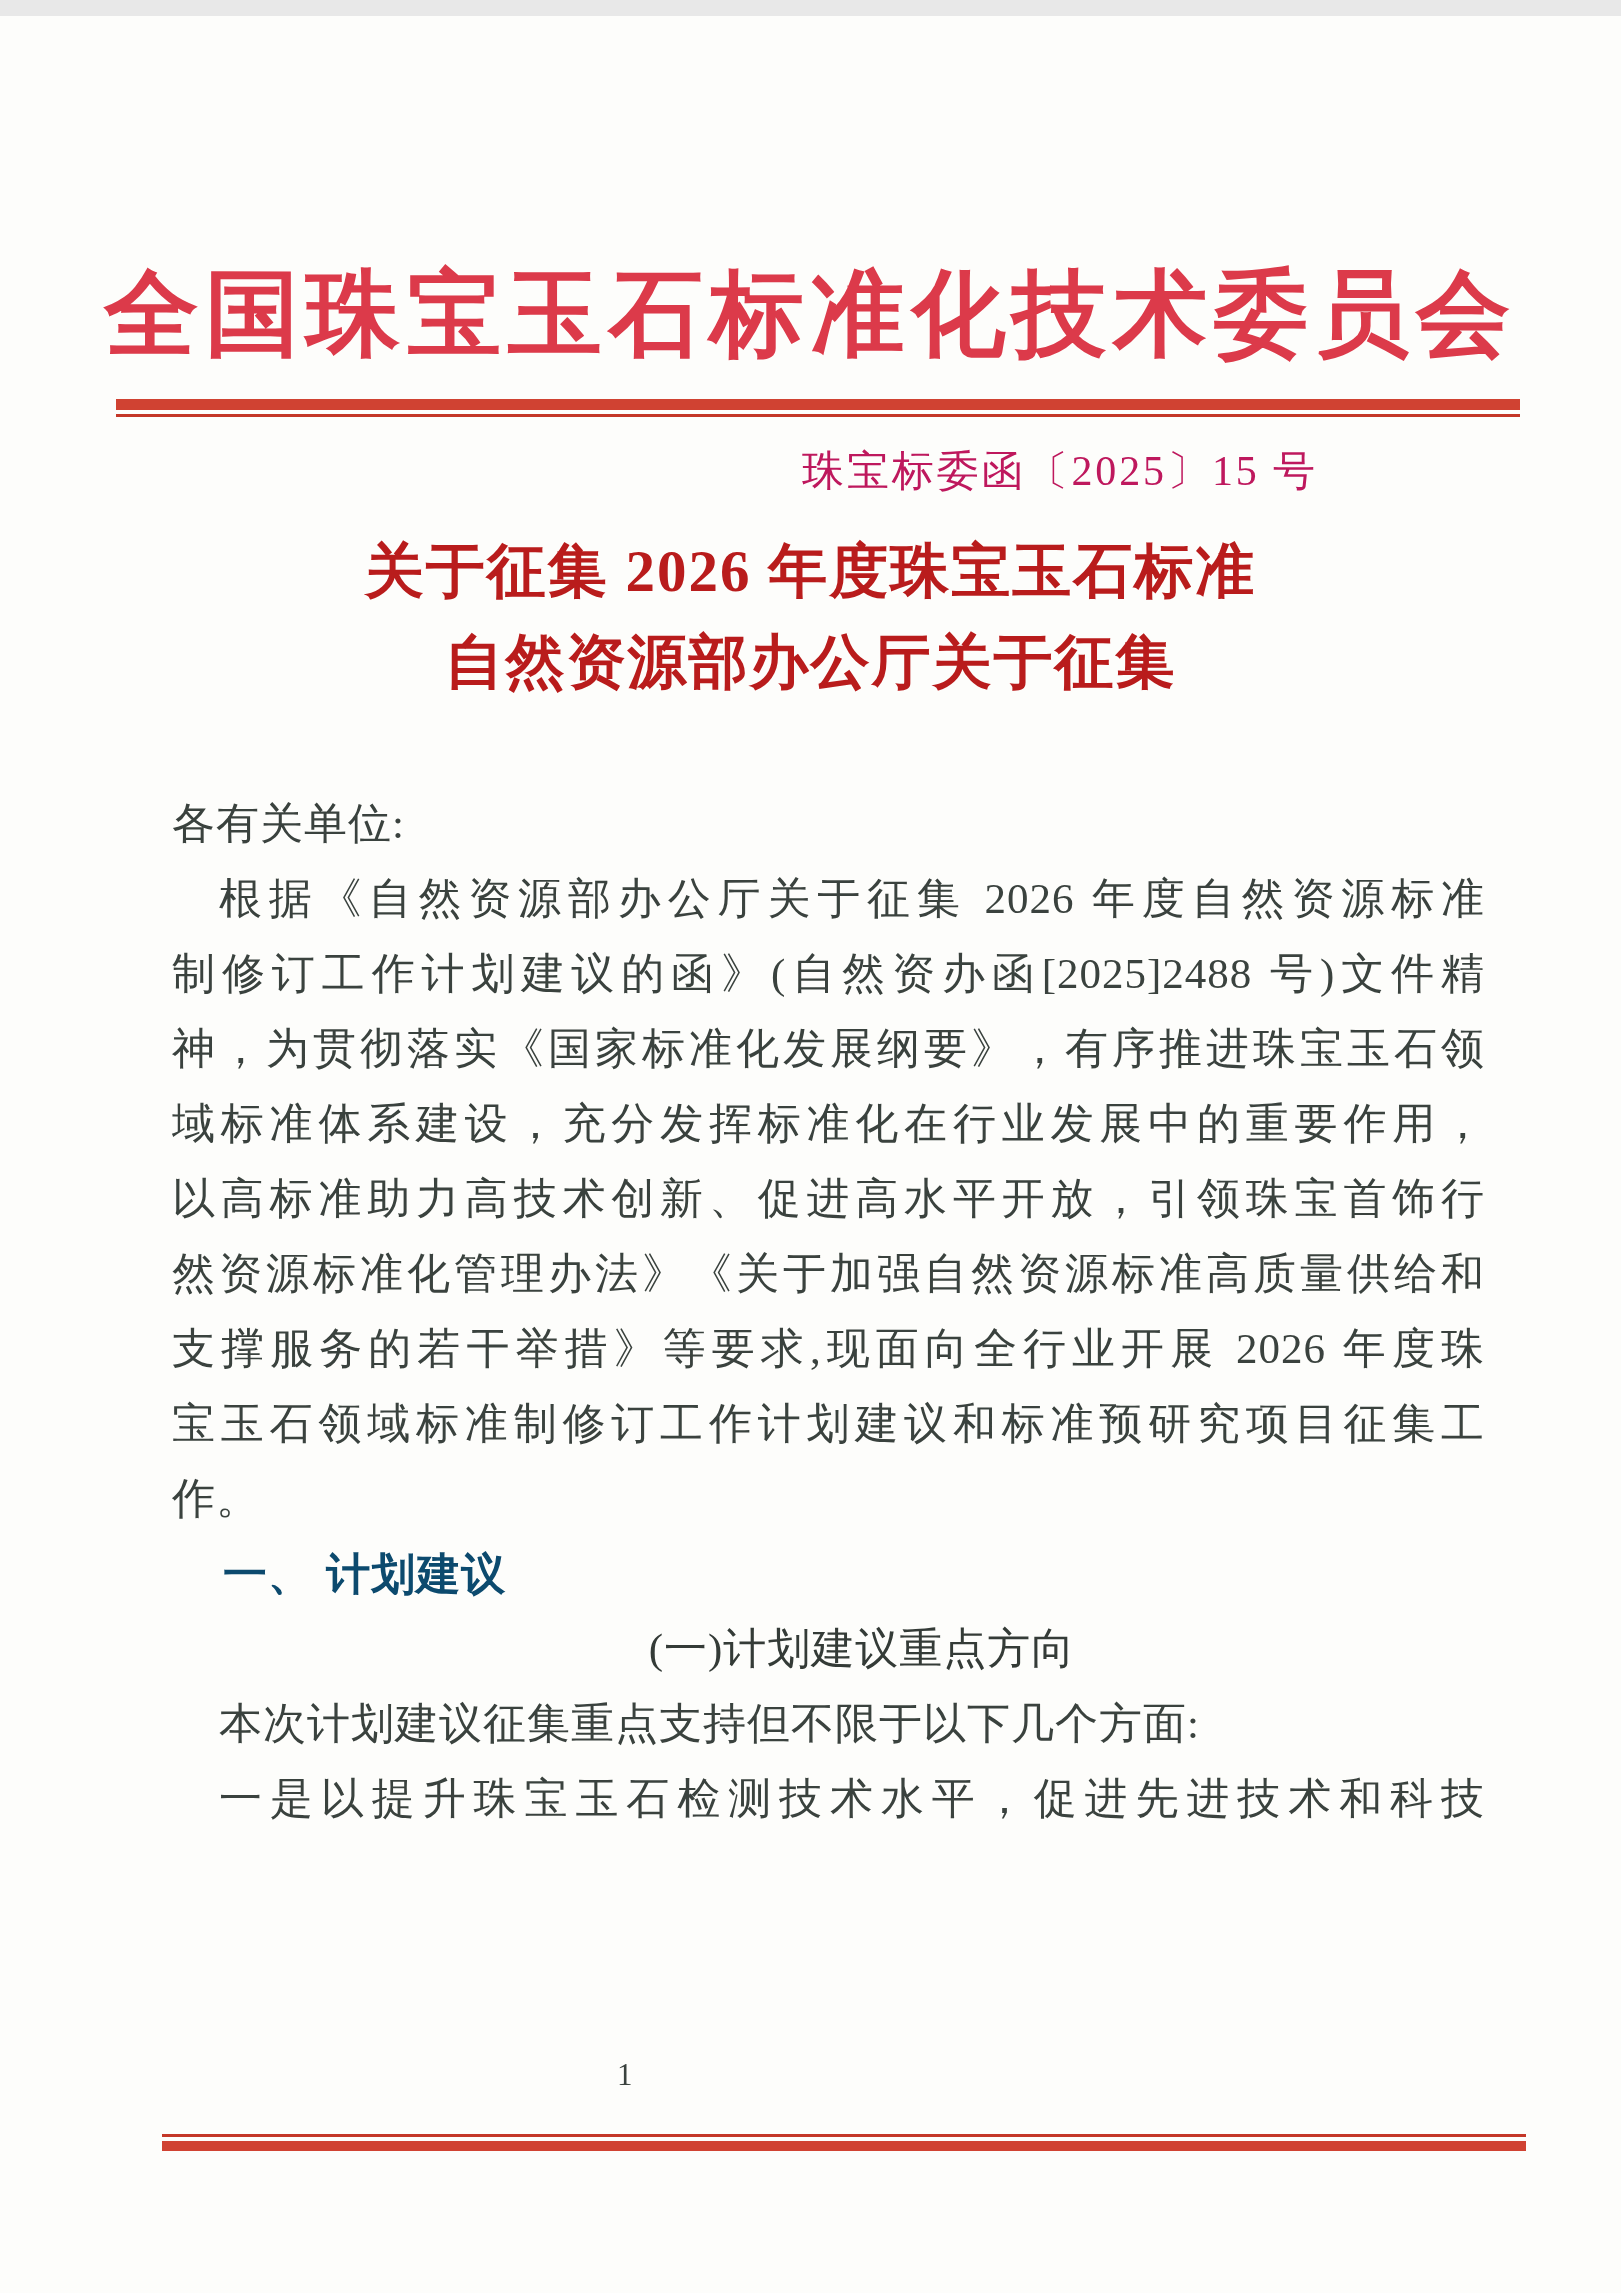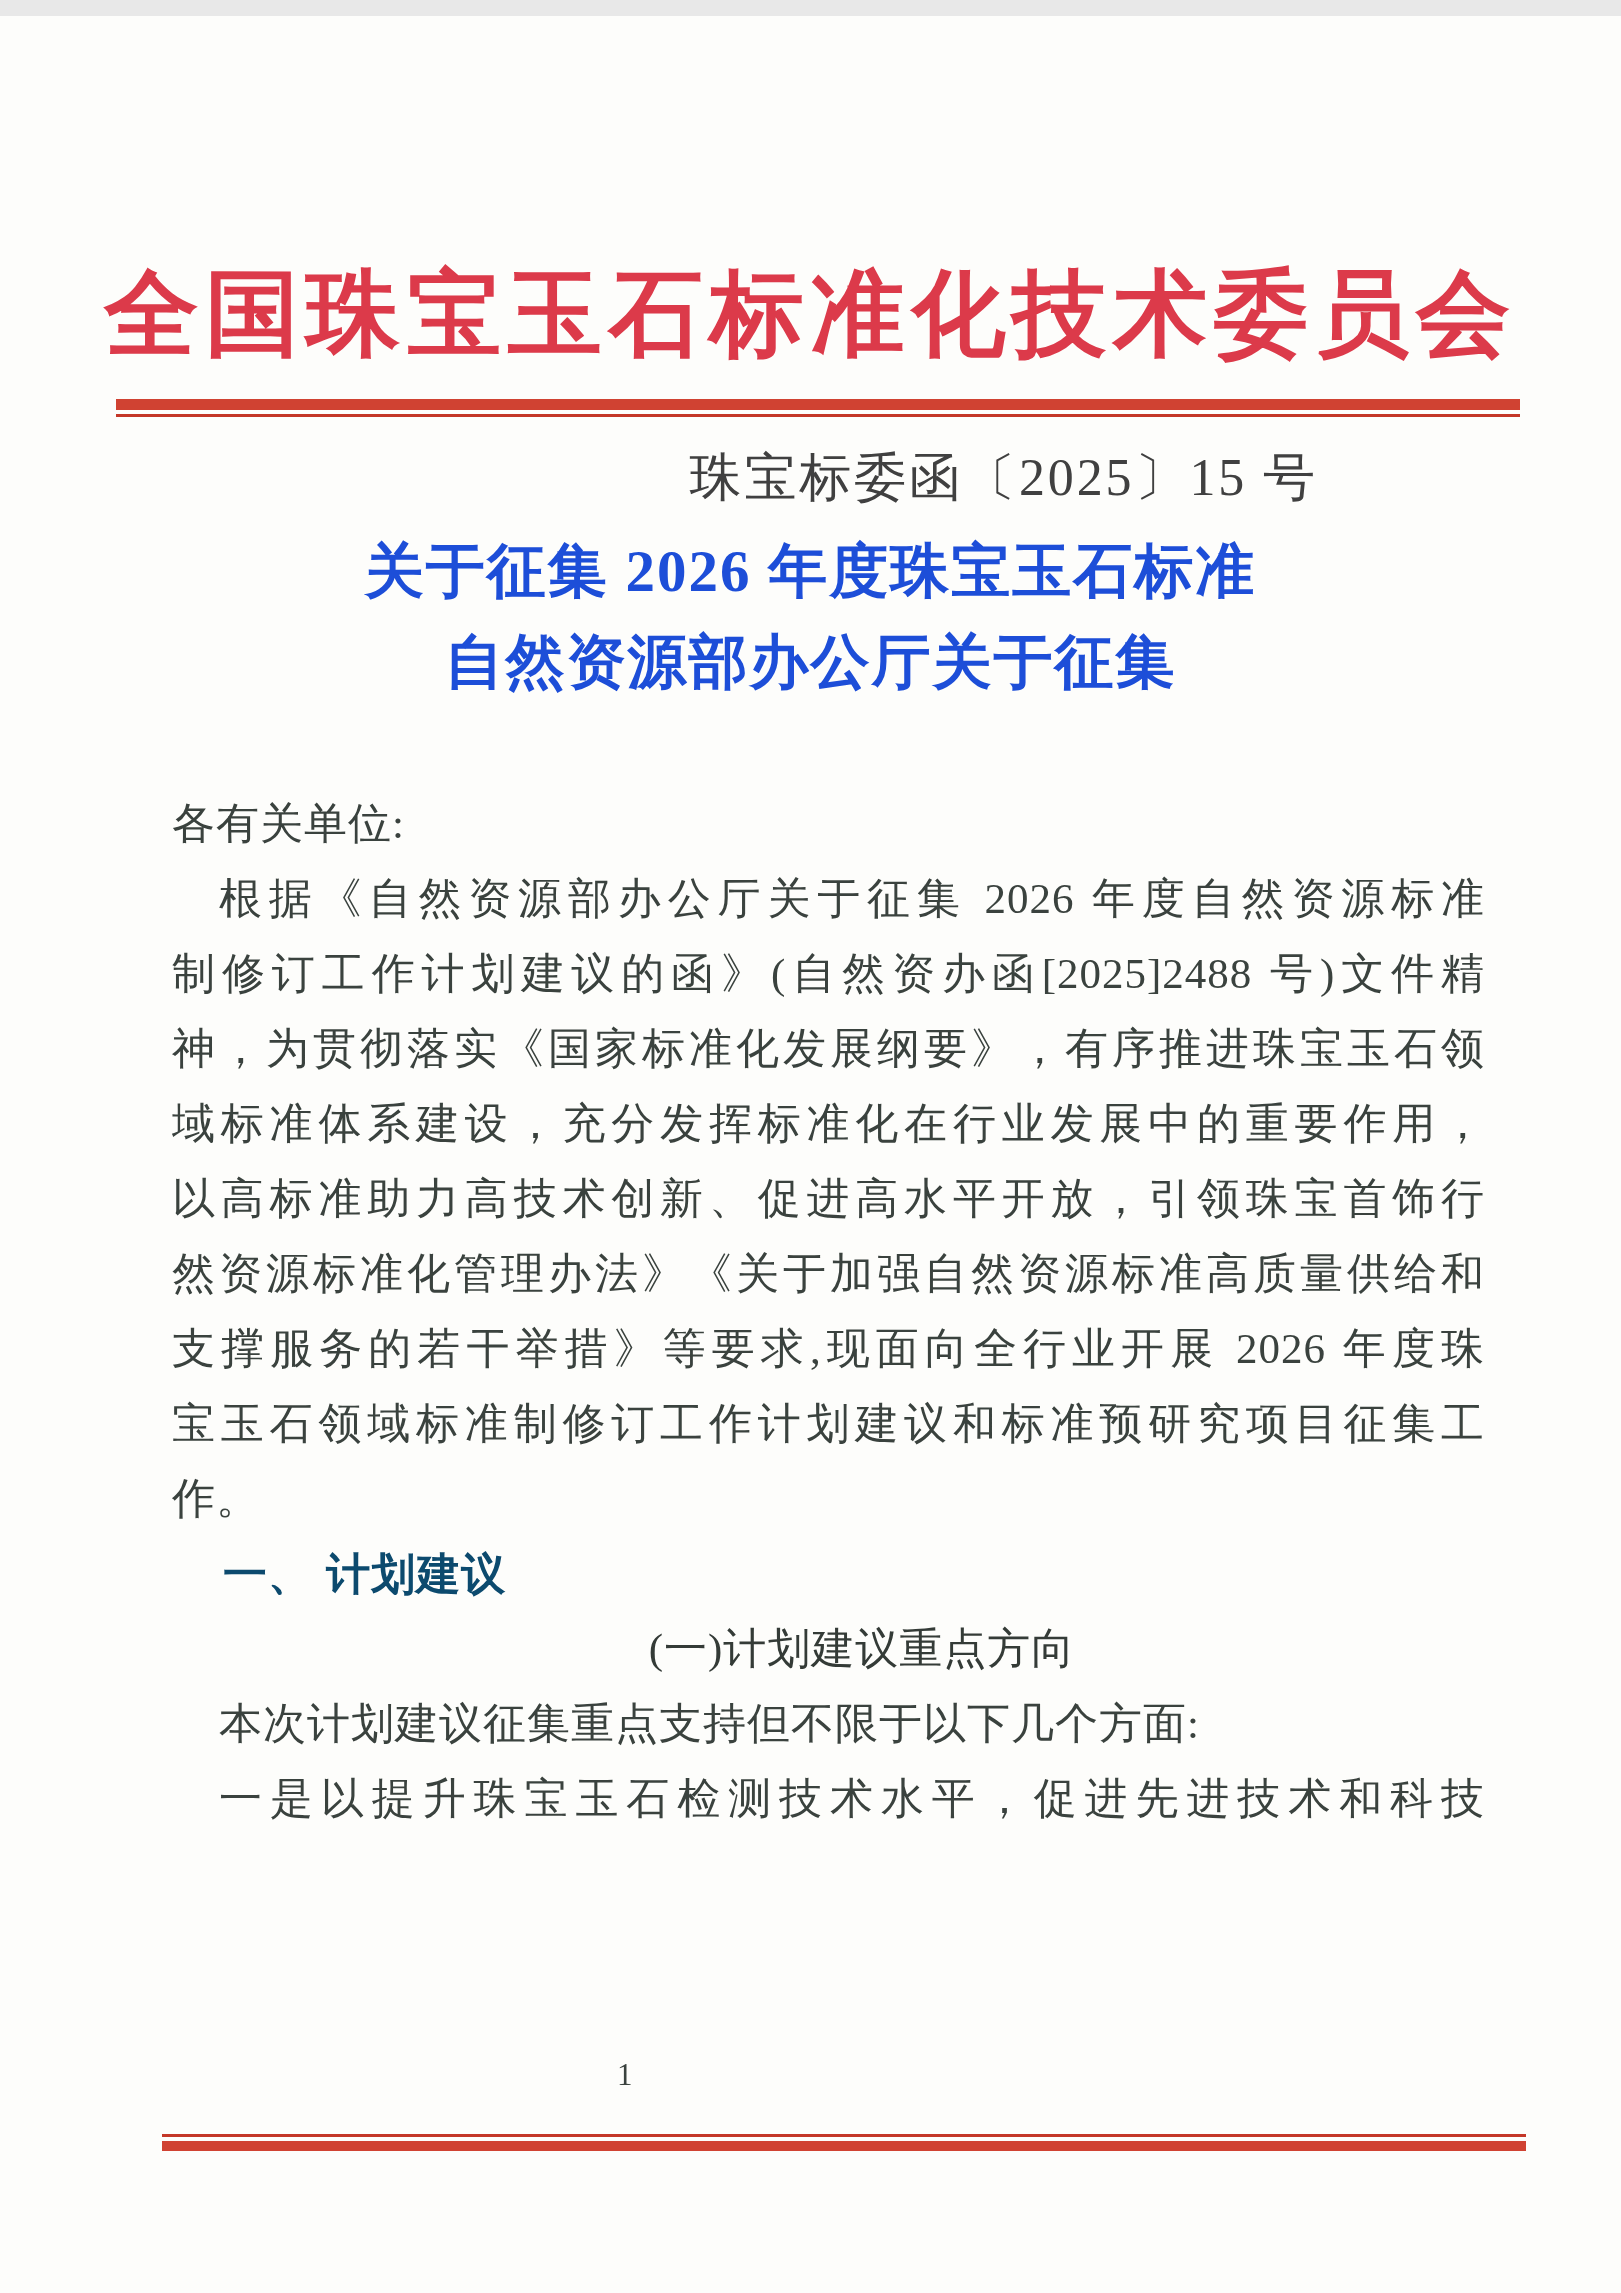--- a/index.html
+++ b/index.html
@@ -29,34 +29,34 @@
   .rule-top .gap{height:3.9px;}
   .rule-top .thin{height:2.9px;background:#c43728;}
   .rule-bottom{top:2118px;left:162px;width:1364px;}
   .rule-bottom .thin{height:2.9px;background:#c43728;}
   .rule-bottom .gap{height:3.9px;}
   .rule-bottom .thick{height:9.8px;background:#d04232;}
   
   .doc-number{
     position:absolute;
     top:427px;right:303px;
-    font-size:52px;
-    color:#404040;
+    font-size:42px;
+    color:#be185d;
     letter-spacing:2.9px;
     white-space:nowrap;
   }
   
   .doc-title{
     position:absolute;
     left:0;top:510px;width:1621px;
     text-align:center;
     font-size:59px;
     line-height:91px;
     font-weight:bold;
-    color:#1d4ed8;
+    color:#b91c1c;
     letter-spacing:2px;
   }
   
   .body-block{
     position:absolute;
     left:172px;top:770px;width:1313px;
     font-size:43px;
     color:#3a423e;
     letter-spacing:1px;
   }

